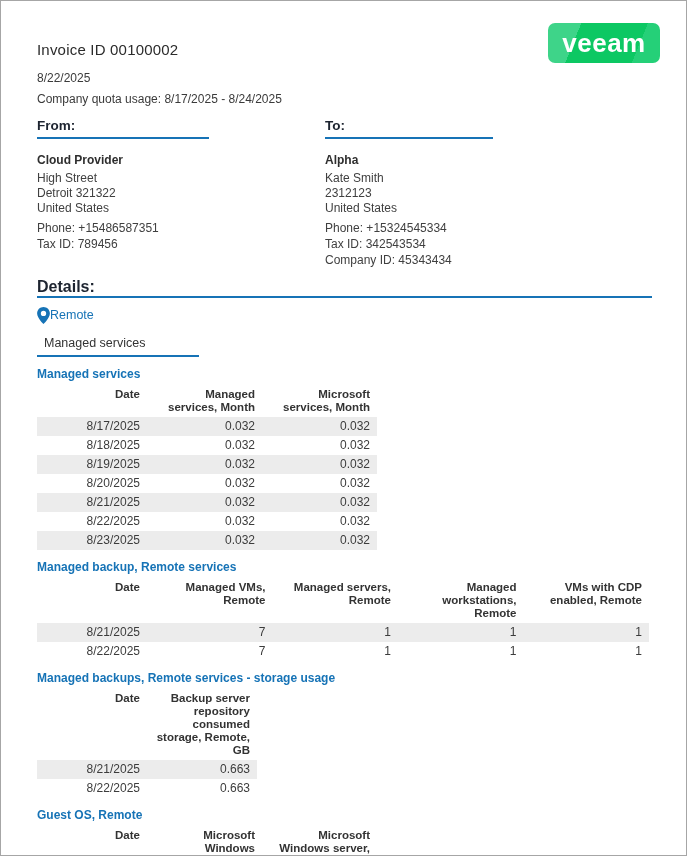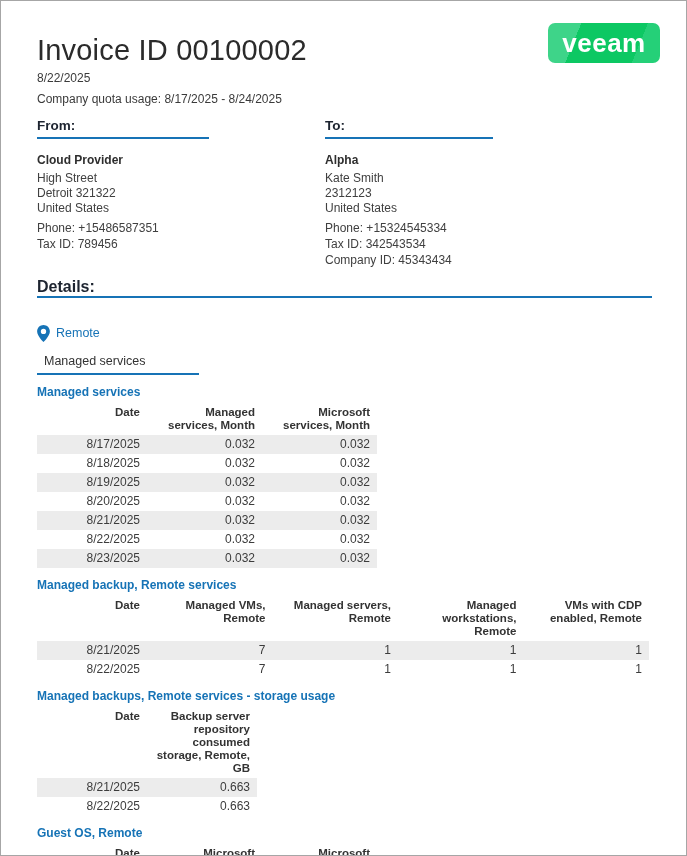--- a/index.html
+++ b/index.html
@@ -8,21 +8,21 @@
     width:685px;height:854px;
     border:1px solid #a6a6a6;
     background:#fff;
     overflow:hidden;
     font-family:"Liberation Sans","DejaVu Sans",sans-serif;
     color:#3d3d3d;
   }
   .content{padding:0 34px 0 36px;}
 
   
-  .title{font-size:29px;font-weight:400;color:#2b2b2b;margin:36px 0 0;line-height:26px;letter-spacing:.2px;}
+  .title{font-size:15px;font-weight:400;color:#2b2b2b;margin:36px 0 0;line-height:26px;letter-spacing:.2px;}
   .logo{
     position:absolute;top:22px;right:26px;
     width:112px;height:40px;border-radius:7px;
     background:linear-gradient(112deg,#3ed489 0%,#3ed489 26%,#0cc863 26%,#0cc863 78%,#25d078 78%);
     display:flex;align-items:center;justify-content:center;
     color:#fff;font-weight:700;font-size:26px;letter-spacing:.5px;line-height:1;
   }
   .date-line{font-size:12px;margin-top:8px;line-height:14px;color:#3a3a3a;}
   .quota-line{font-size:12px;margin-top:7px;line-height:14px;color:#3a3a3a;}
 
@@ -40,21 +40,21 @@
   .addr{margin-top:4px;}
   .addr div{font-size:12px;line-height:15px;color:#404040;}
   .contacts{margin-top:4px;}
   .contacts div{font-size:12px;line-height:16px;color:#404040;}
 
   
   .details-label{
     margin-top:10px;font-size:16px;font-weight:700;color:#1d2430;
     padding-bottom:1px;border-bottom:2px solid #1673b6;line-height:17px;
   }
-  .location-row{margin-top:27px;display:flex;align-items:center;gap:6px;height:17px;}
+  .location-row{margin-top:9px;display:flex;align-items:center;height:17px;}
   .location-row svg{flex:none;display:block;}
   .location-text{font-size:12.5px;color:#1673b6;line-height:17px;}
   .tab{
     margin-top:10px;width:155px;
     padding:3px 0 5px 7px;border-bottom:2px solid #1673b6;
     font-size:12.5px;color:#333;line-height:13px;
   }
 
   
   .table-title{color:#1673b6;font-weight:700;font-size:12px;margin:10px 0 5px;line-height:14px;}

